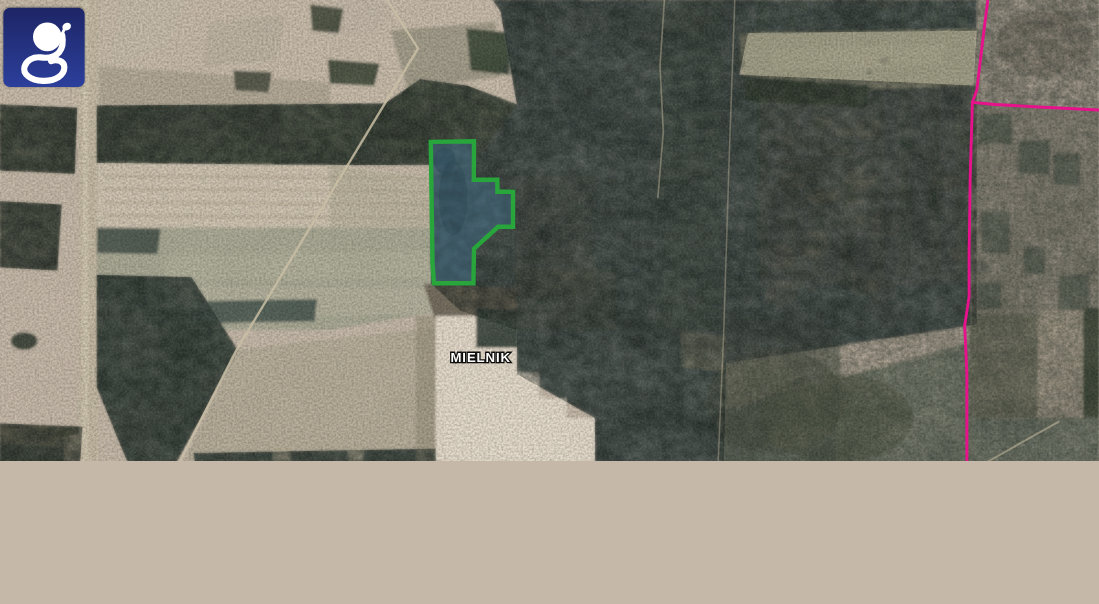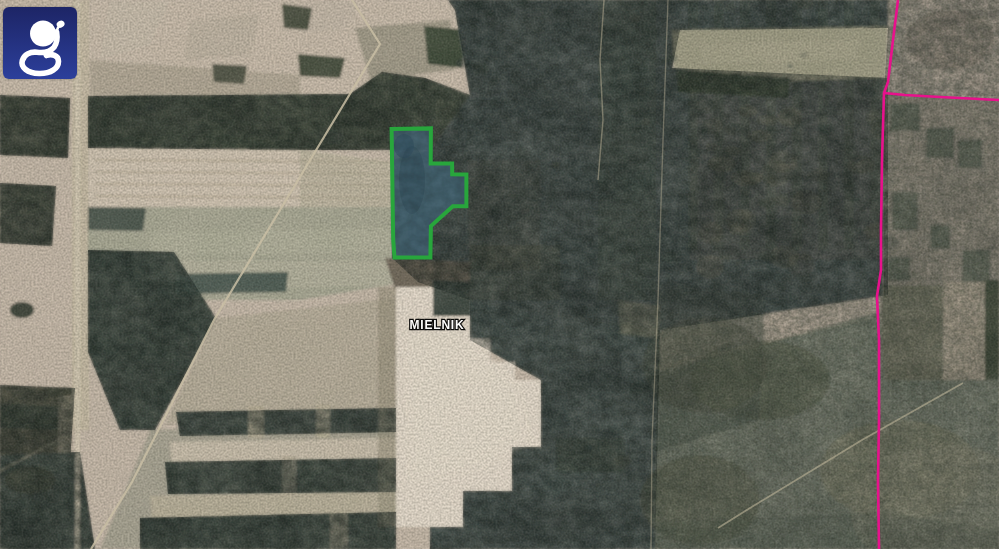--- a/index.html
+++ b/index.html
@@ -1,15 +1,15 @@
 <!DOCTYPE html>
 <html><head><meta charset="utf-8">
 <style>
 html,body{margin:0;padding:0;background:#c5b8a8;font-family:"Liberation Sans",sans-serif;}
-#map{position:relative;width:999px;height:549px;overflow:hidden;}
+#map{position:relative;width:999px;height:419px;overflow:hidden;}
 </style></head>
 <body>
 <div id="map">
 
 <svg width="999" height="549" viewBox="0 0 999 549" style="position:absolute;left:0;top:0">
 <defs>
 <linearGradient id="logograd" x1="0" y1="0" x2="0" y2="1">
           <stop offset="0" stop-color="#1d2566"></stop>
           <stop offset="1" stop-color="#2c3f9b"></stop>
         </linearGradient>

